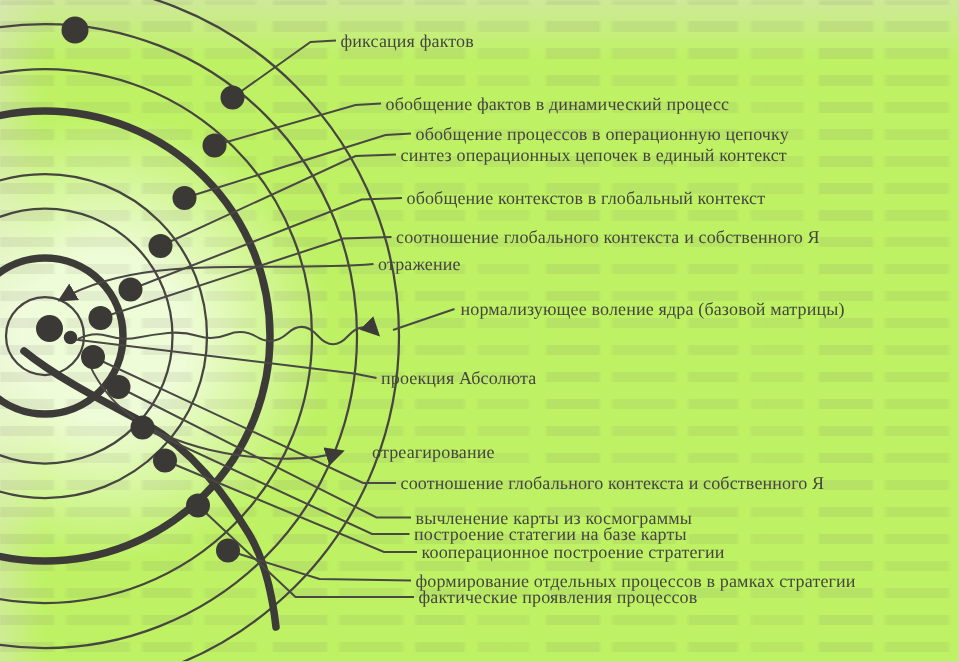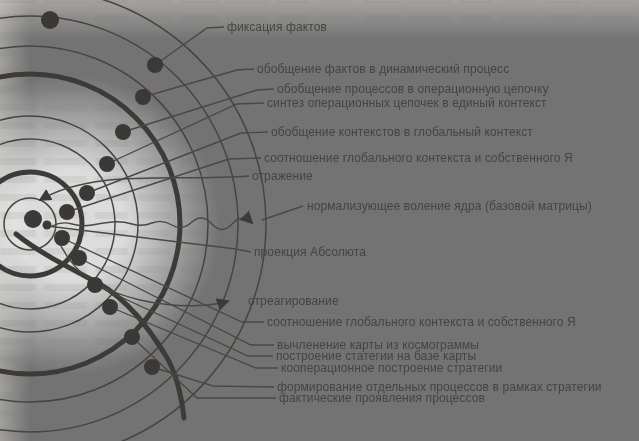--- a/index.html
+++ b/index.html
@@ -1,21 +1,21 @@
 <!DOCTYPE html>
 <html><head>
 <meta charset="utf-8">
 <style>
   html,body{margin:0;padding:0;background:#d8d6d1;}
   .page{
     position:relative;
     width:639px;height:441px;
-    background:#737373;
+    background:#bef264;
     overflow:hidden;
-    font-family:Liberation Sans, sans-serif;
+    font-family:Liberation Serif, serif;
   }
   .page-tint{
     position:absolute;inset:0;
     background:
       radial-gradient(circle at 70px 225px, rgba(255,255,255,.75) 0 55px, rgba(255,255,255,0) 150px),
       linear-gradient(180deg, rgba(226,223,215,.45) 0, rgba(240,238,233,0) 40px),
       linear-gradient(90deg, rgba(231,228,221,.4) 0, rgba(240,238,233,0) 30px);
   }
   
   .ghost{

